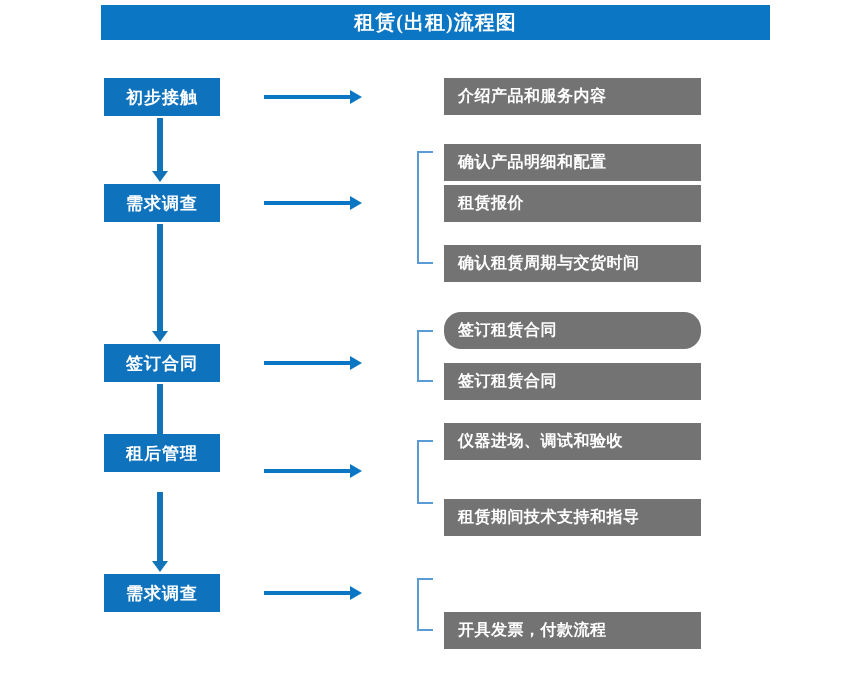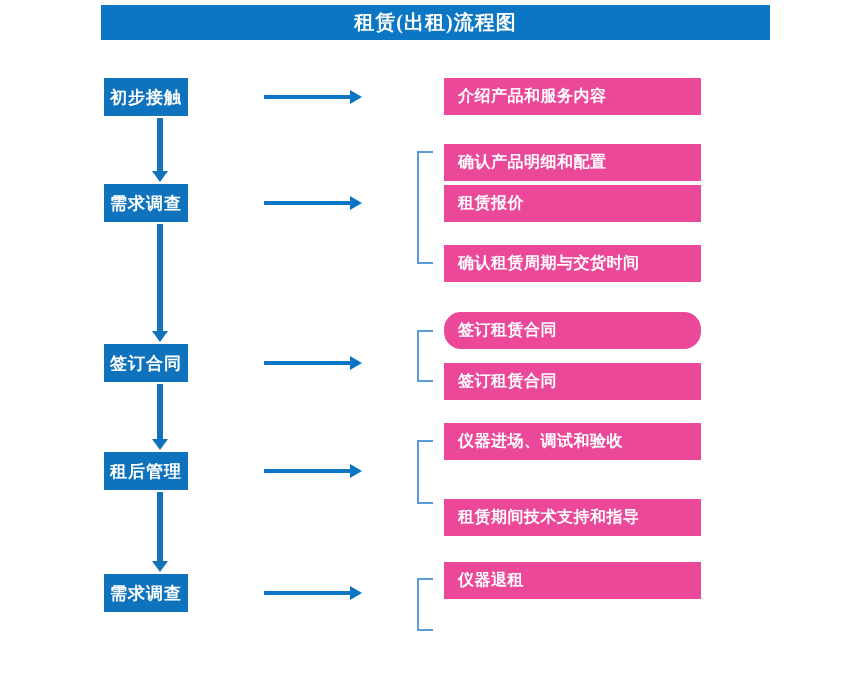--- a/index.html
+++ b/index.html
@@ -28,37 +28,37 @@
     font-size: 20px;
     font-weight: bold;
     display: flex;
     align-items: center;
     justify-content: center;
     letter-spacing: 1px;
   }
   .stage-box {
     position: absolute;
     left: 104px;
-    width: 84px;
+    width: 116px;
     height: 38px;
     background: #0f72bd;
     color: #ffffff;
     font-size: 17px;
     font-weight: bold;
     display: flex;
     align-items: center;
     justify-content: center;
     letter-spacing: 1px;
   }
   .detail-box {
     position: absolute;
     left: 444px;
     width: 257px;
     height: 37px;
-    background: #ec4899;
+    background: #737373;
     color: #ffffff;
     font-size: 16px;
     font-weight: bold;
     display: flex;
     align-items: center;
     padding-left: 14px;
     box-sizing: border-box;
     letter-spacing: 0.5px;
   }
   
@@ -119,21 +119,21 @@
 </head>
 <body>
 
 <div id="canvas">
 
   <div class="title-bar">租赁(出租)流程图</div>
 
   <div class="stage-box" style="top:78px;">初步接触</div>
   <div class="stage-box" style="top:184px;">需求调查</div>
   <div class="stage-box" style="top:344px;">签订合同</div>
-  <div class="stage-box" style="top:452px;">租后管理</div>
+  <div class="stage-box" style="top:434px;">租后管理</div>
   <div class="stage-box" style="top:574px;">需求调查</div>
 
   <div class="v-arrow" style="left:151px; top:118px; height:64px;">
     <div class="shaft" style="height:53px;"></div>
     <div class="head" style="top:53px;"></div>
   </div>
   <div class="v-arrow" style="left:151px; top:224px; height:118px;">
     <div class="shaft" style="height:107px;"></div>
     <div class="head" style="top:107px;"></div>
   </div>
@@ -173,15 +173,15 @@
   <div class="bracket" style="top:578px; height:53px;"></div>
 
   <div class="detail-box" style="top:78px;">介绍产品和服务内容</div>
   <div class="detail-box" style="top:144px;">确认产品明细和配置</div>
   <div class="detail-box" style="top:185px;">租赁报价</div>
   <div class="detail-box" style="top:245px;">确认租赁周期与交货时间</div>
   <div class="detail-box" style="top:312px;border-radius:17px;">签订租赁合同</div>
   <div class="detail-box" style="top:363px;">签订租赁合同</div>
   <div class="detail-box" style="top:423px;">仪器进场、调试和验收</div>
   <div class="detail-box" style="top:499px;text-align:right;">租赁期间技术支持和指导</div>
-  <div class="detail-box" style="top:562px;">仪器退租</div>
+  <div class="detail-box" style="top:612px;">开具发票，付款流程</div>
 
 </div>
 
 </body></html>

